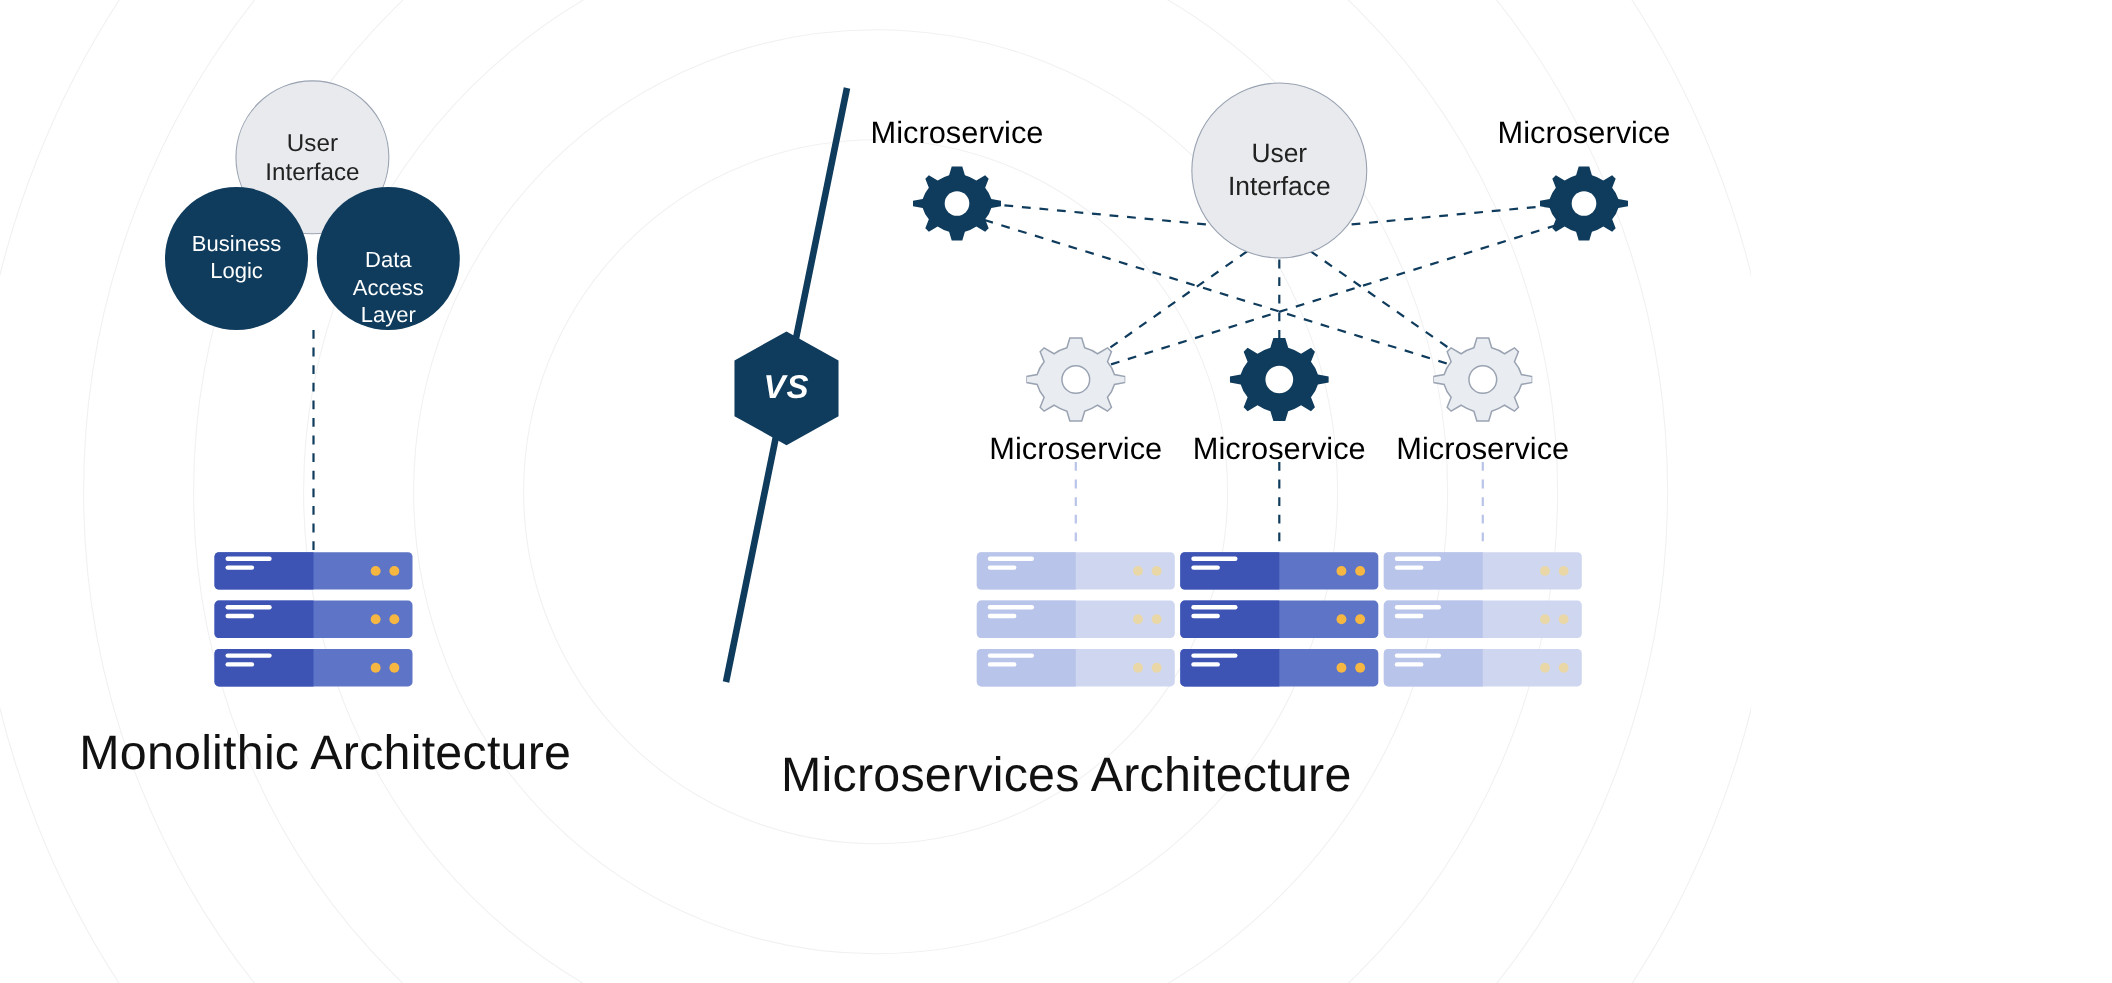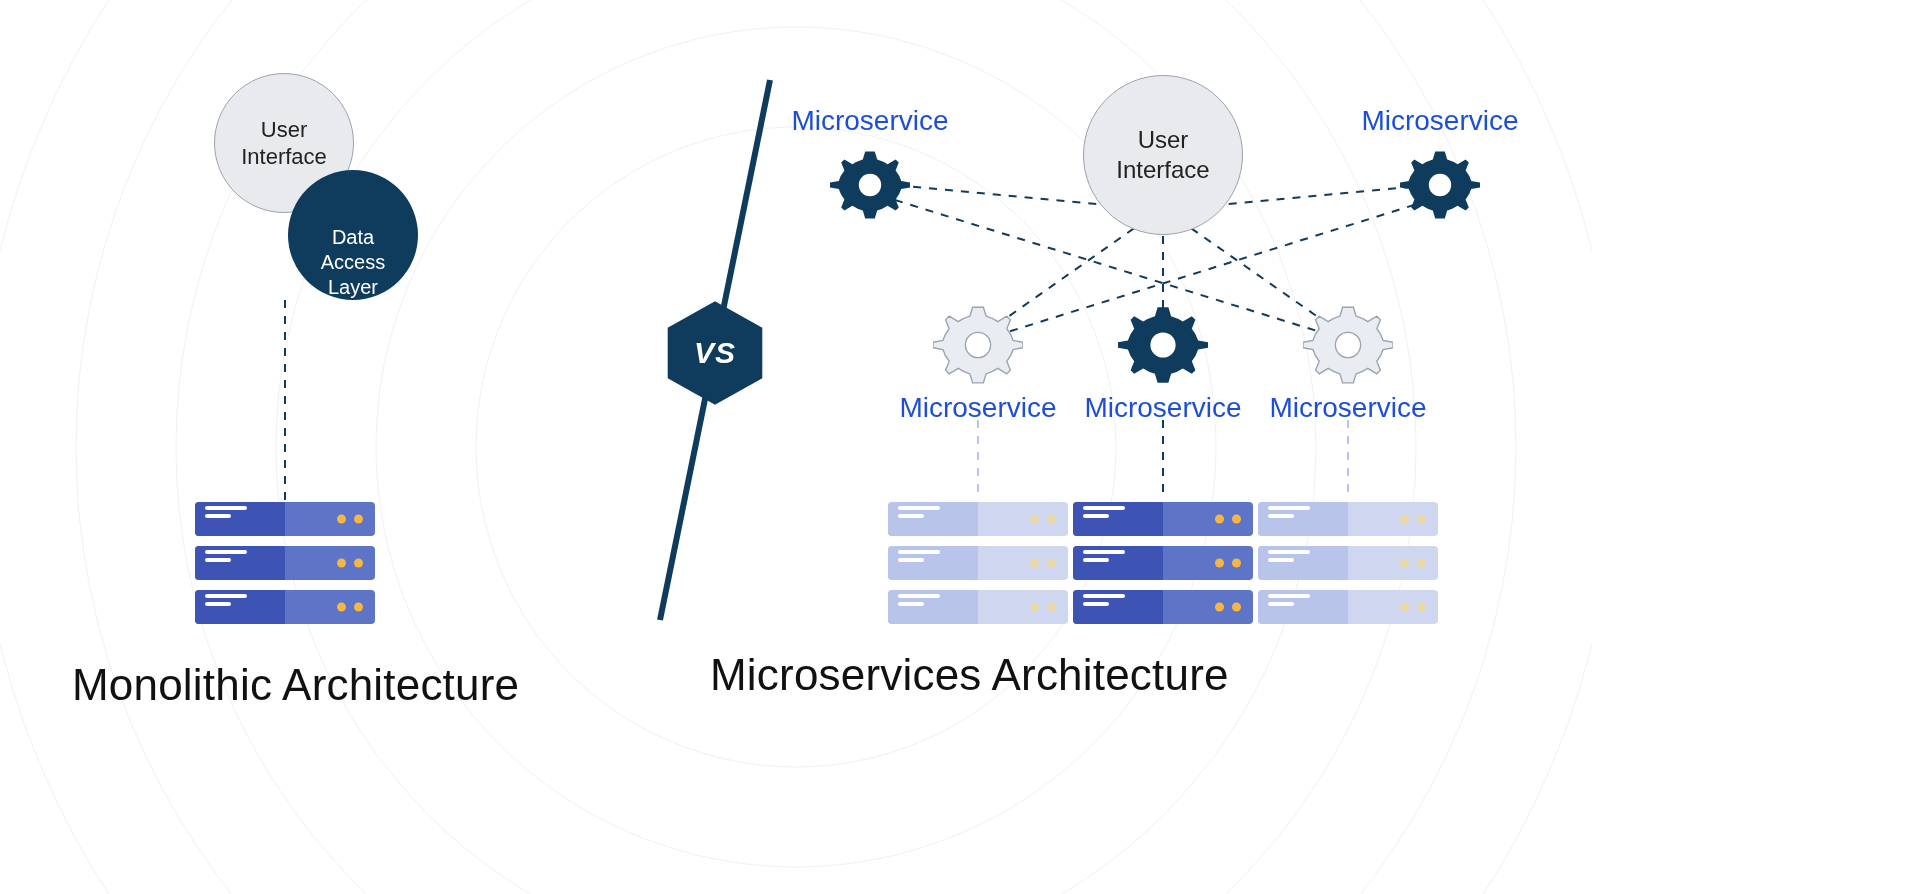--- a/index.html
+++ b/index.html
@@ -77,21 +77,21 @@
   }
 
   
   .gear { position: absolute; transform: translate(-50%, -50%); }
   .gear svg { display: block; }
 
   
   .glabel {
     position: absolute;
     font-size: 28px;
-    color: #1d4ed8;
+    color: #000000;
     text-align: center;
     transform: translate(-50%, 0);
     white-space: nowrap;
   }
 
   
   .server-stack { position: absolute; }
   .server {
     width: 180px;
     height: 34px;
@@ -158,20 +158,23 @@
     <line x1="1430" y1="200" x2="998" y2="335"></line>
 
     <line class="faded" x1="978" y1="420" x2="978" y2="500"></line>
     <line x1="1163" y1="420" x2="1163" y2="500"></line>
     <line class="faded" x1="1348" y1="420" x2="1348" y2="500"></line>
   </svg>
 
   <div class="circle light" style="left:214px; top:73px; width:140px; height:140px;">
     <span>User<br>Interface</span>
   </div>
+  <div class="circle dark" style="left:150px; top:170px; width:130px; height:130px;">
+    <span>Business<br>Logic</span>
+  </div>
   <div class="circle dark" style="left:288px; top:170px; width:130px; height:130px;align-items:flex-end;">
     <span>Data<br>Access<br>Layer</span>
   </div>
 
   <div class="server-stack" style="left:195px; top:502px;">
     <div class="server srv-strong">
         <div class="bay">
           <div class="bars">
             <div class="b1"></div>
             <div class="b2"></div>
@@ -373,15 +376,15 @@
             <div class="b2"></div>
           </div>
         </div>
         <div class="leds">
           <div></div>
           <div></div>
         </div>
       </div>
   </div>
 
-  <div class="title" style="left:710px; top:650px;">Microservices Architecture</div>
+  <div class="title" style="left:710px; top:680px;">Microservices Architecture</div>
 
 </div>
 
 </body></html>

